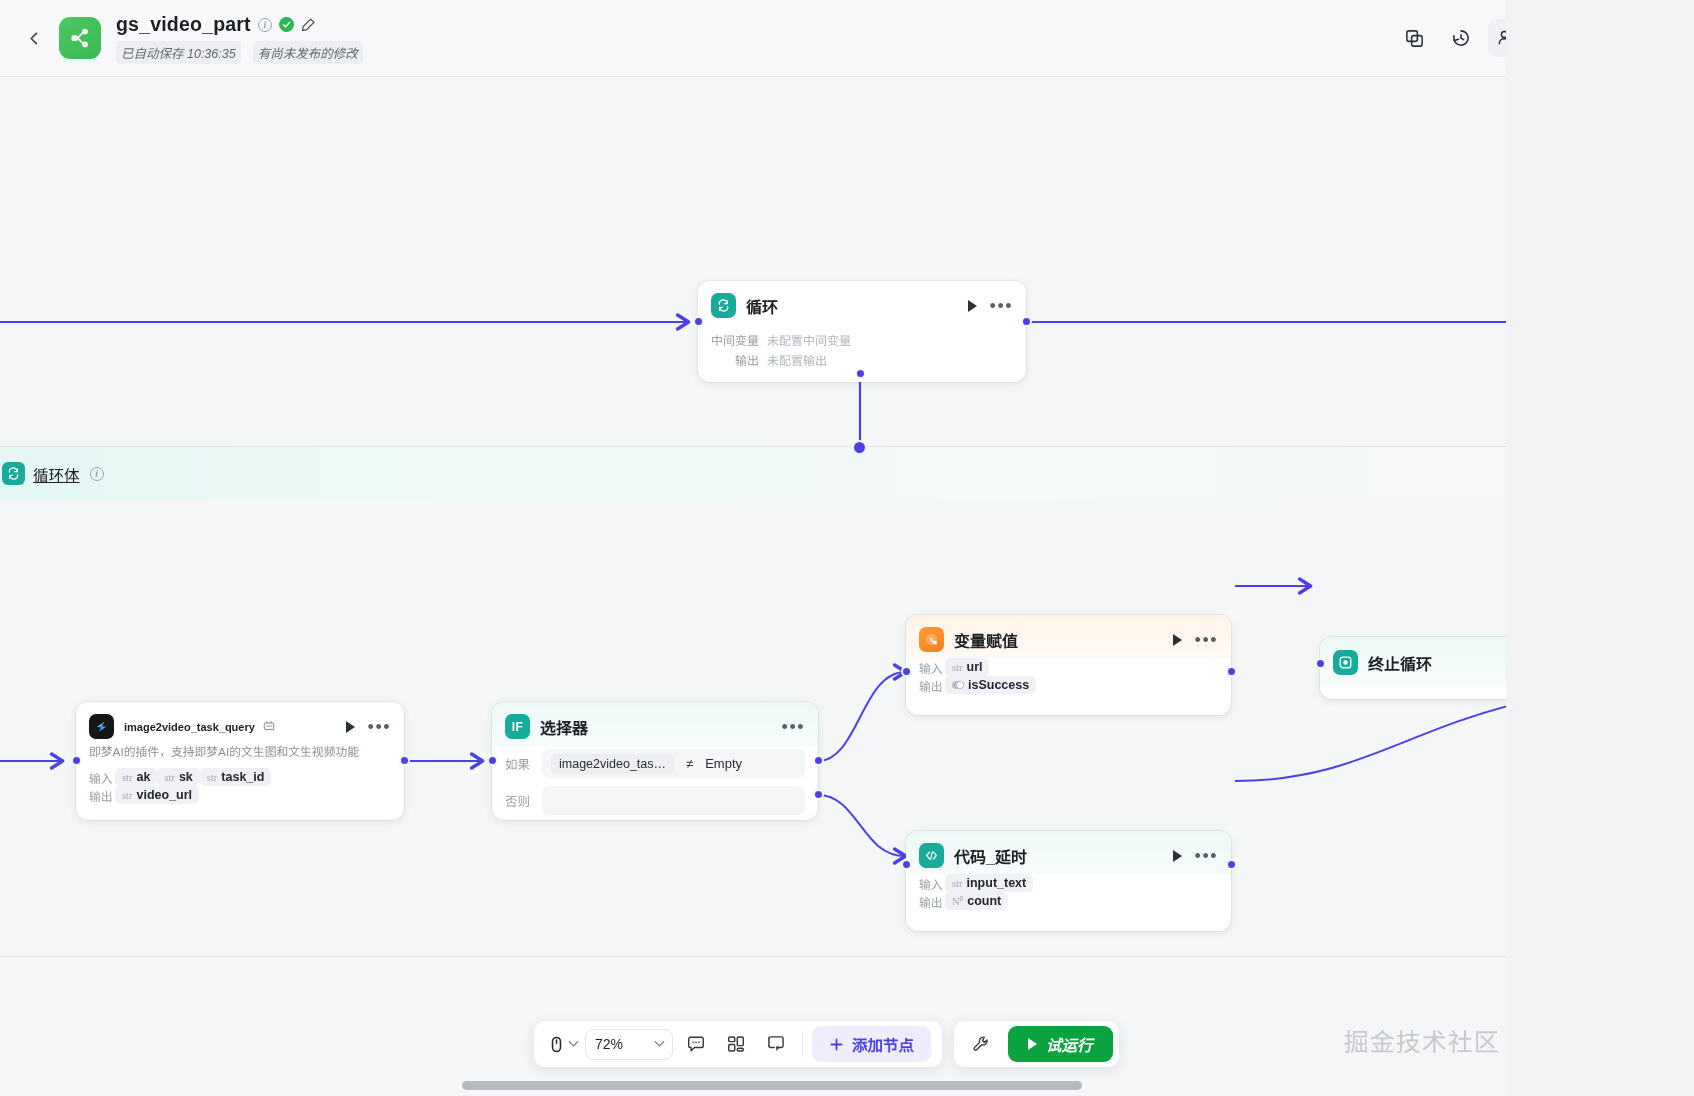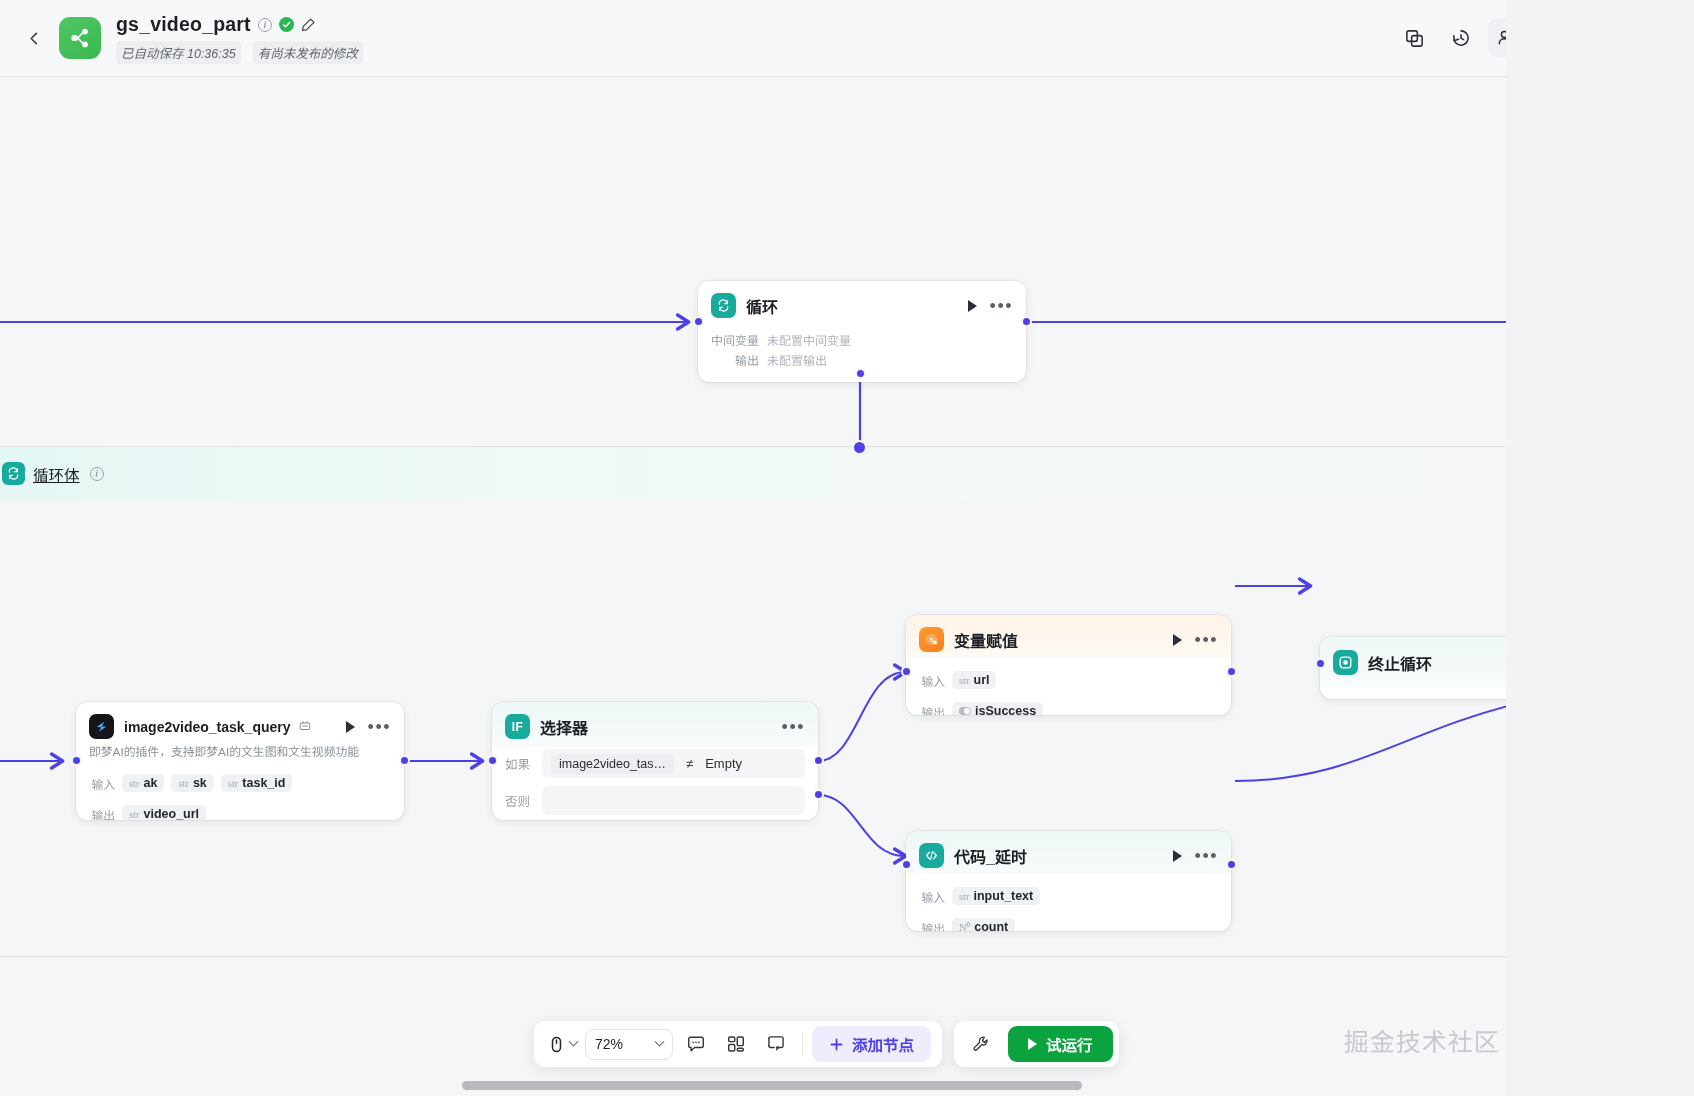--- a/index.html
+++ b/index.html
@@ -108,21 +108,21 @@
   }
   .ico-teal { background: #18ab9b; }
   .ico-orange { background: linear-gradient(145deg,#ff9a2e,#f5811f); }
   .ico-dark { background: #15161a; }
   .node-name { font-size: 16px; font-weight: bold; color: #1c1f23; white-space: nowrap; }
   .node-head-actions { margin-left: auto; display: flex; align-items: center; gap: 13px; padding-left: 10px; }
   .play-tri { width: 0; height: 0; border-left: 9px solid #2b2f36; border-top: 6px solid transparent; border-bottom: 6px solid transparent; cursor: pointer; }
   .dots { color: #5a5f66; font-size: 18px; letter-spacing: 1.5px; line-height: 8px; cursor: pointer; user-select: none; }
   .node-body { padding: 0 13px 12px 13px; }
   .node-desc { font-size: 11.8px; color: #8a9099; margin: 1px 0 7px 0; line-height: 1.45; }
-  .io-row { display: flex; align-items: center; gap: 7px; margin-top: 13px; text-align: right; }
+  .io-row { display: flex; align-items: center; margin-top: 0; }
   .io-label { font-size: 11.8px; color: #9aa0a8; min-width: 26px; }
   .pill {
     display: inline-flex; align-items: center; gap: 4px;
     background: #f0f1f4; border-radius: 5px; padding: 2px 7px;
     font-size: 12.5px; color: #24282e; font-weight: 600; white-space: nowrap;
   }
   .ptype { font-size: 10.5px; color: #a3a8b0; font-weight: 400; font-family: "Liberation Serif", serif; }
   .ptype.bool { width: 12px; height: 8px; border-radius: 5px; background: #b8bcc6; position: relative; }
   .ptype.bool::after { content:""; position:absolute; right:1px; top:1px; width:6px; height:6px; background:#fff; border-radius:50%; }
   .meta-line { display: flex; align-items: center; gap: 8px; margin-top: 3px; }
@@ -172,21 +172,21 @@
   }
   .bar-divider { width: 1px; height: 24px; background: #e6e8ec; margin: 0 3px; }
   .add-node-btn {
     height: 36px; border-radius: 9px; background: #eeecfd; color: #4e40e8;
     display: flex; align-items: center; gap: 8px; padding: 0 17px;
     font-size: 15.5px; font-weight: 600; cursor: pointer;
   }
   .run-btn {
     height: 36px; border-radius: 9px; background: #0aa33f; color: #fff;
     display: flex; align-items: center; gap: 9px; padding: 0 20px;
-    font-size: 15.5px; font-weight: bold; cursor: pointer; border: none; font-family: inherit;
+    font-size: 15.5px; font-weight: bold; cursor: pointer; border: none; font-family: inherit; font-style: italic;
   }
   .run-tri { width: 0; height: 0; border-left: 9px solid #fff; border-top: 6px solid transparent; border-bottom: 6px solid transparent; }
 
   
   .watermark {
     position: absolute; right: 22px; bottom: 38px; font-size: 25px;
     color: #c6c9cf; letter-spacing: 1px; user-select: none; white-space: nowrap;
   }
   .wm-blob {
     position: absolute; right: 6px; bottom: -12px; width: 46px; height: 40px;
@@ -363,21 +363,21 @@
     <span class="port" style="left:855px; top:291px;"></span>
     <span class="port" style="left:852px; top:363px; width:15px; height:15px;"></span>
 
     <div class="node" style="left:76px; top:625px; width:328px; height:118px;">
       <div class="node-head tinted-plain" style="padding-bottom:4px;">
         <span class="node-ico ico-dark">
           <svg width="15" height="15" viewBox="0 0 18 18">
             <path d="M3.2 9.6 L12.4 3.4 L9.4 9 L14.8 9.4 L5.8 15 L8.8 9.9 Z" fill="#4ea8ff"></path>
           </svg>
         </span>
-        <span class="node-name" style="font-size:14px;text-align:center;">image2video_task_query</span>
+        <span class="node-name" style="font-size:11px;text-align:center;">image2video_task_query</span>
         <span style="margin-left:-2px;">
           <svg width="12" height="12" viewBox="0 0 14 14">
             <rect x="1.5" y="3.5" width="11" height="7.5" rx="1.4" fill="none" stroke="#8a9099" stroke-width="1.2"></rect>
             <path d="M4.6 3.5 V1.8 M9.4 3.5 V1.8" stroke="#8a9099" stroke-width="1.2" stroke-linecap="round"></path>
             <path d="M4.3 7 H9.7" stroke="#8a9099" stroke-width="1.2" stroke-linecap="round"></path>
           </svg>
         </span>
         <span class="node-head-actions">
           <span class="play-tri"></span>
           <span class="dots">•••</span>

